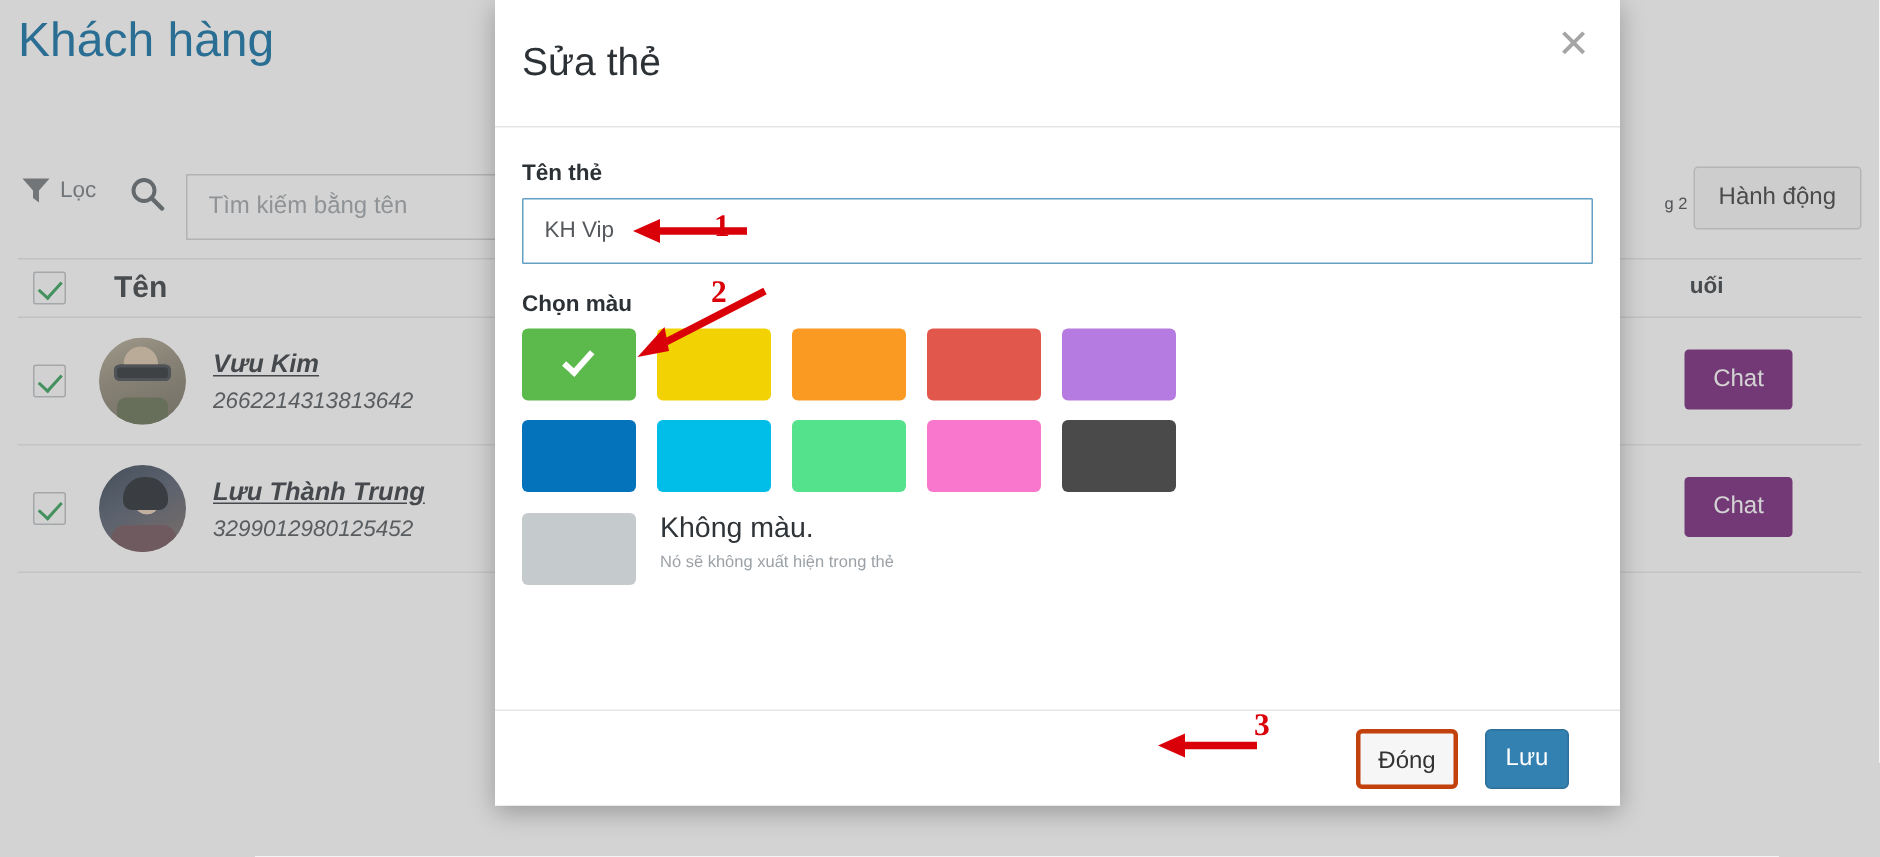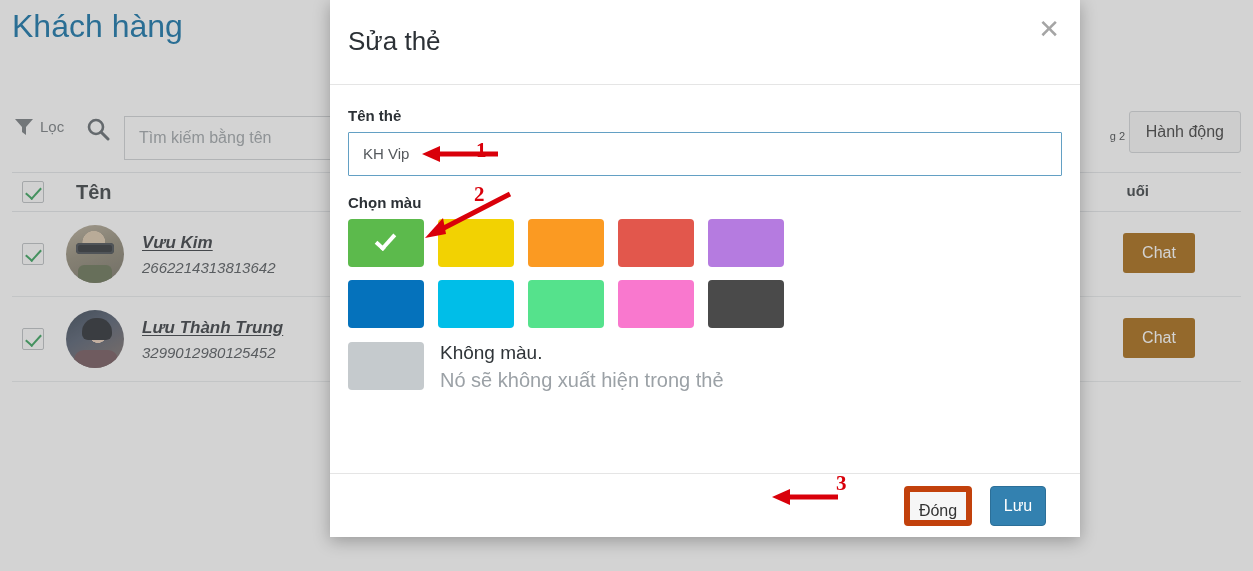--- a/index.html
+++ b/index.html
@@ -154,21 +154,21 @@
   .cust-name {
     font-size: 17px; font-weight: bold; color: #2c3136;
     text-decoration: underline; text-underline-offset: 2px;
     margin-bottom: 6px;
   }
   .cust-id { font-size: 15px; color: #4a4f54; }
   .chat-btn {
     position: absolute;
     right: 46px; top: 21px;
     width: 72px; height: 40px;
-    background: #a16207;
+    background: #701a75;
     color: #ffffff;
     font-size: 16px;
     text-align: center;
     line-height: 40px;
     border-radius: 3px;
   }
 
   
   #dim {
     position: absolute;
@@ -253,35 +253,35 @@
     align-items: flex-start;
     gap: 16px;
   }
   .nocolor-swatch {
     width: 76px; height: 48px;
     border-radius: 4px;
     background: #c5cacd;
     flex: 0 0 auto;
   }
   .nocolor-title { font-size: 19px; color: #2f3438; line-height: 1.2; }
-  .nocolor-sub { font-size: 20px; color: #9ba1a6; margin-top: 4px; }
+  .nocolor-sub { font-size: 11px; color: #9ba1a6; margin-top: 4px; }
 
   .modal-footer {
     position: absolute;
     left: 0; right: 0; bottom: 0;
     height: 64px;
     border-top: 1px solid #e5e5e5;
     background: #ffffff;
   }
   .btn-close-modal {
     position: absolute;
     right: 108px; top: 12px;
     width: 68px; height: 40px;
     background: #f6f6f6;
-    border: 6px solid #c2410c;
+    border: 3px solid #c2410c;
     border-radius: 4px;
     font-size: 16px; color: #333;
     text-align: center; line-height: 38px;
   }
   .btn-save {
     position: absolute;
     right: 34px; top: 12px;
     width: 56px; height: 40px;
     background: #3381b0;
     border: 1px solid #2c6f98;

